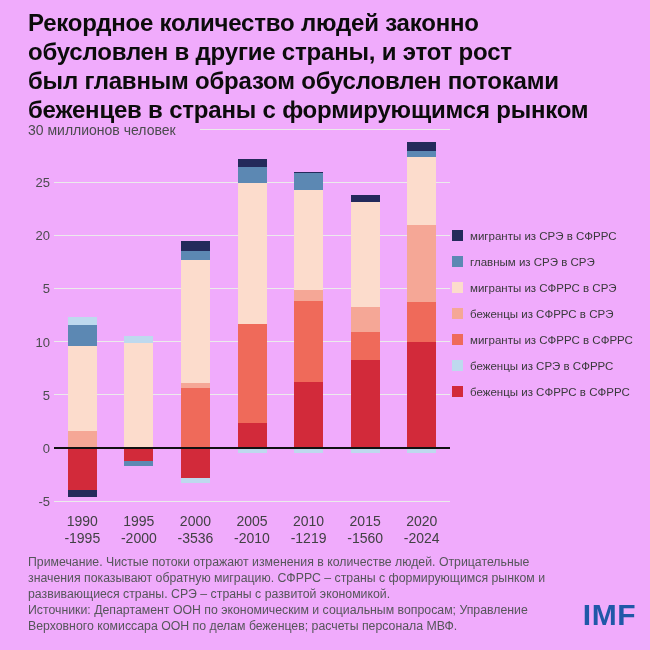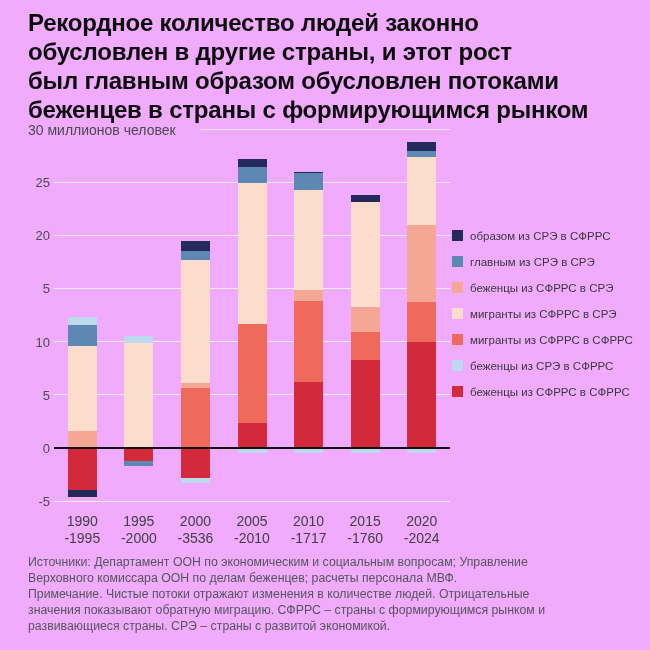--- a/index.html
+++ b/index.html
@@ -112,79 +112,80 @@
         <div class="seg" style="top: 252.96px; height: 65.8971px; background: rgb(210, 42, 58);"></div>
         <div class="seg" style="top: 171.651px; height: 81.3086px; background: rgb(239, 106, 90);"></div>
         <div class="seg" style="top: 161.023px; height: 10.6286px; background: rgb(245, 167, 150);"></div>
         <div class="seg" style="top: 61.1143px; height: 99.9086px; background: rgb(252, 220, 204);"></div>
         <div class="seg" style="top: 44.1086px; height: 17.0057px; background: rgb(92, 136, 179);"></div>
         <div class="seg" style="top: 43.0457px; height: 1.06286px; background: rgb(36, 42, 91);"></div>
         <div class="seg" style="top: 318.857px; height: 5.31429px; background: rgb(190, 217, 238);"></div>
       </div>
       <div class="xlab" style="left: 254.571px;">
         <div>2010</div>
-        <div>-1717</div>
+        <div>-1219</div>
       </div>
       <div class="bar" style="left: 296.643px; top: 0px; width: 29px; height: 372px;">
         <div class="seg" style="top: 230.64px; height: 88.2171px; background: rgb(210, 42, 58);"></div>
         <div class="seg" style="top: 203.006px; height: 27.6343px; background: rgb(239, 106, 90);"></div>
         <div class="seg" style="top: 178.029px; height: 24.9771px; background: rgb(245, 167, 150);"></div>
         <div class="seg" style="top: 73.3371px; height: 104.691px; background: rgb(252, 220, 204);"></div>
         <div class="seg" style="top: 65.8971px; height: 7.44px; background: rgb(36, 42, 91);"></div>
         <div class="seg" style="top: 318.857px; height: 5.31429px; background: rgb(190, 217, 238);"></div>
       </div>
       <div class="xlab" style="left: 311.143px;">
         <div>2015</div>
-        <div>-1760</div>
+        <div>-1560</div>
       </div>
       <div class="bar" style="left: 353.214px; top: 0px; width: 29px; height: 372px;">
         <div class="seg" style="top: 212.571px; height: 106.286px; background: rgb(210, 42, 58);"></div>
         <div class="seg" style="top: 172.714px; height: 39.8571px; background: rgb(239, 106, 90);"></div>
         <div class="seg" style="top: 96.1886px; height: 76.5257px; background: rgb(245, 167, 150);"></div>
         <div class="seg" style="top: 28.1657px; height: 68.0229px; background: rgb(252, 220, 204);"></div>
         <div class="seg" style="top: 22.32px; height: 5.84571px; background: rgb(92, 136, 179);"></div>
         <div class="seg" style="top: 12.7543px; height: 9.56571px; background: rgb(36, 42, 91);"></div>
         <div class="seg" style="top: 318.857px; height: 5.31429px; background: rgb(190, 217, 238);"></div>
       </div>
       <div class="xlab" style="left: 367.714px;">
         <div>2020</div>
         <div>-2024</div>
       </div>
     </div>
 
   <div id="legend">
       <div class="litem">
         <span class="swatch" style="background: rgb(36, 42, 91);"></span>
-        <span class="llabel">образом из СРЭ в СФРРС</span>
+        <span class="llabel">мигранты из СРЭ в СФРРС</span>
       </div>
       <div class="litem">
         <span class="swatch" style="background: rgb(92, 136, 179);"></span>
         <span class="llabel">главным из СРЭ в СРЭ</span>
       </div>
       <div class="litem">
+        <span class="swatch" style="background: rgb(252, 220, 204);"></span>
+        <span class="llabel">мигранты из СФРРС в СРЭ</span>
+      </div>
+      <div class="litem">
         <span class="swatch" style="background: rgb(245, 167, 150);"></span>
         <span class="llabel">беженцы из СФРРС в СРЭ</span>
-      </div>
-      <div class="litem">
-        <span class="swatch" style="background: rgb(252, 220, 204);"></span>
-        <span class="llabel">мигранты из СФРРС в СРЭ</span>
       </div>
       <div class="litem">
         <span class="swatch" style="background: rgb(239, 106, 90);"></span>
         <span class="llabel">мигранты из СФРРС в СФРРС</span>
       </div>
       <div class="litem">
         <span class="swatch" style="background: rgb(190, 217, 238);"></span>
         <span class="llabel">беженцы из СРЭ в СФРРС</span>
       </div>
       <div class="litem">
         <span class="swatch" style="background: rgb(210, 42, 58);"></span>
         <span class="llabel">беженцы из СФРРС в СФРРС</span>
       </div>
     </div>
 
   <div id="footer">
+    <p>Примечание. Чистые потоки отражают изменения в количестве людей. Отрицательные значения показывают обратную миграцию. СФРРС – страны с формирующимся рынком и развивающиеся страны. СРЭ – страны с развитой экономикой.</p>
     <p>Источники: Департамент ООН по экономическим и социальным вопросам; Управление Верховного комиссара ООН по делам беженцев; расчеты персонала МВФ.</p>
-    <p>Примечание. Чистые потоки отражают изменения в количестве людей. Отрицательные значения показывают обратную миграцию. СФРРС – страны с формирующимся рынком и развивающиеся страны. СРЭ – страны с развитой экономикой.</p>
   </div>
 
+  <div id="imf-logo">IMF</div>
 
 </div>
 
 </body></html>

